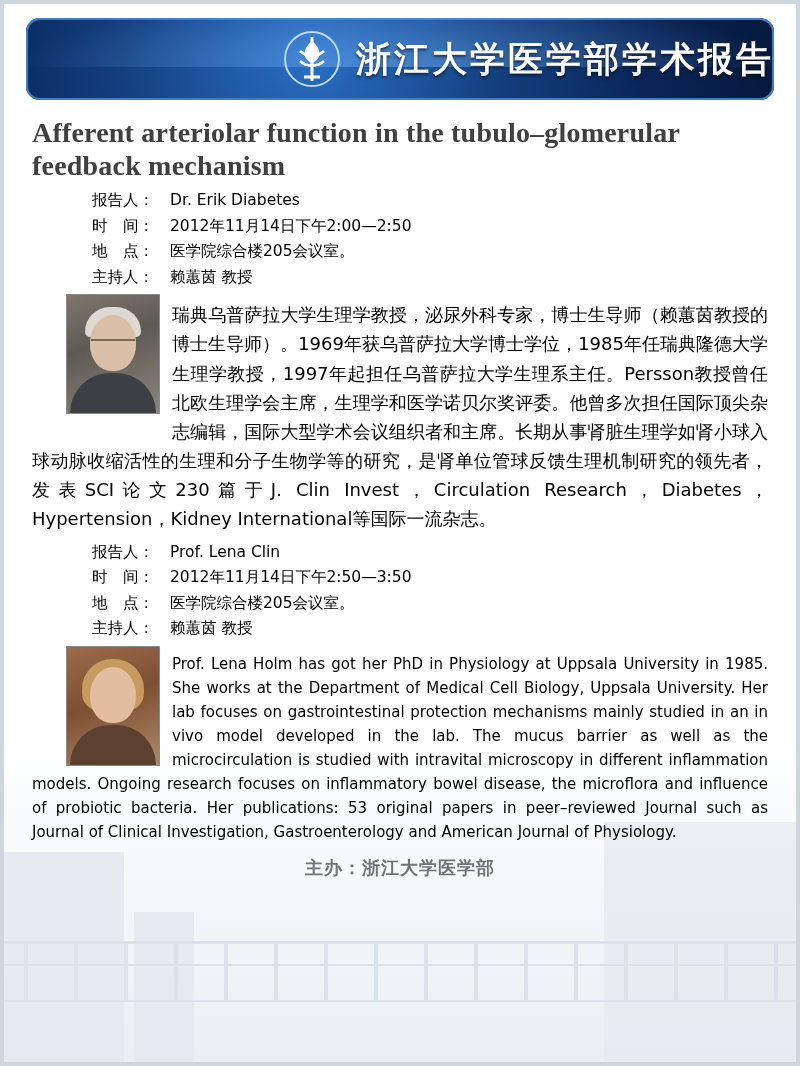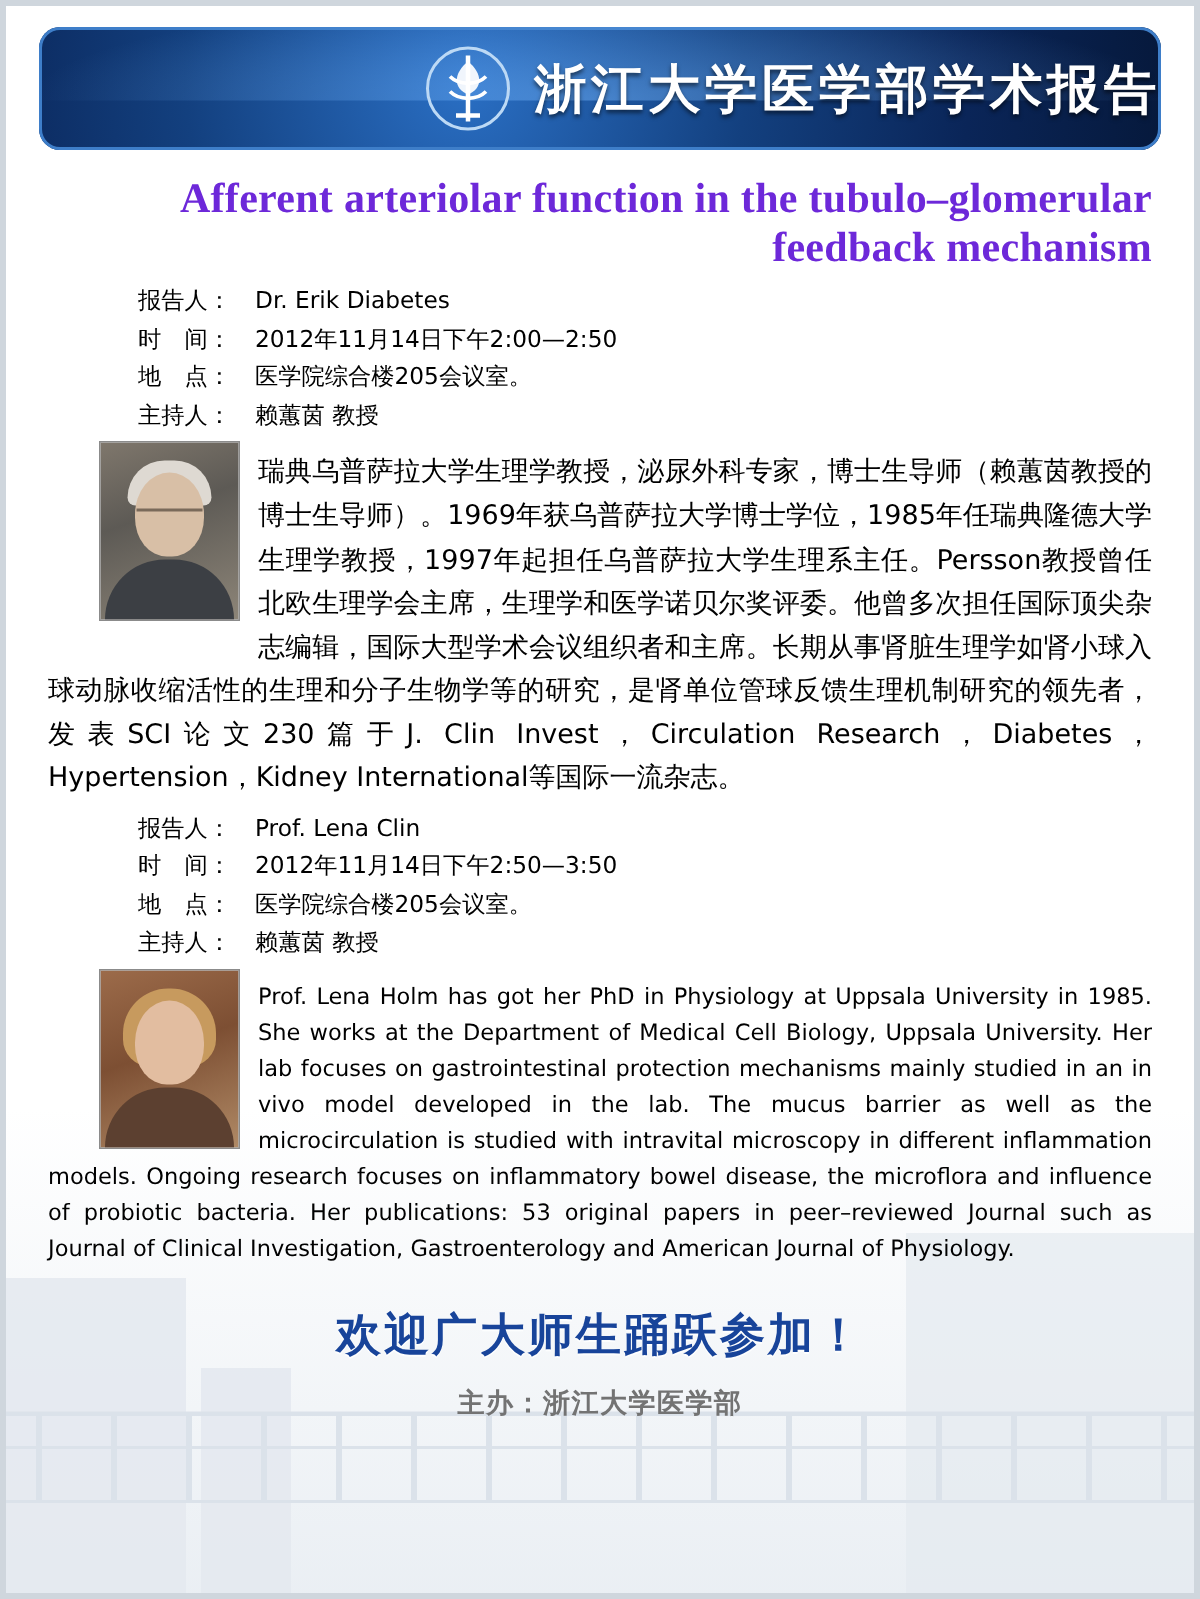--- a/index.html
+++ b/index.html
@@ -75,22 +75,22 @@
     font-weight:bold;
     color:#ffffff;
     text-shadow:0 2px 3px rgba(0,0,0,.55);
     font-family:"DejaVu Sans","Liberation Sans",sans-serif;
   }
 
   
   .talk{padding:0 28px;}
   .talk-title{
     margin:16px 0 4px 0;
-    text-align:right;
-    color:#6d28d9;
+    text-align:left;
+    color:#404040;
     font-family:"Liberation Serif","DejaVu Serif",serif;
     font-weight:bold;
     font-size:28px;
     line-height:1.18;
     letter-spacing:.2px;
   }
   .meta{
     margin:6px 0 0 60px;
     font-size:15.5px;
     line-height:1.65;
@@ -275,17 +275,16 @@
 
       <div class="portrait p2">
         <div class="hair"></div>
         <div class="face"></div>
         <div class="body"></div>
       </div>
       <div class="bio en">Prof. Lena Holm has got her PhD in Physiology at Uppsala University in 1985. She works at the Department of Medical Cell Biology, Uppsala University. Her lab focuses on gastrointestinal protection mechanisms mainly studied in an in vivo model developed in the lab. The mucus barrier as well as the microcirculation is studied with intravital microscopy in different inflammation models. Ongoing research focuses on inflammatory bowel disease, the microflora and influence of probiotic bacteria. Her publications: 53 original papers in peer–reviewed Journal such as Journal of Clinical Investigation, Gastroenterology and American Journal of Physiology.</div>
       <div class="clear"></div>
     </div>
 
-    <div class="welcome">欢迎广大师生踊跃参加！</div>
     <div class="host">主办：浙江大学医学部</div>
 
   </div>
 </div>
 
 </body></html>

